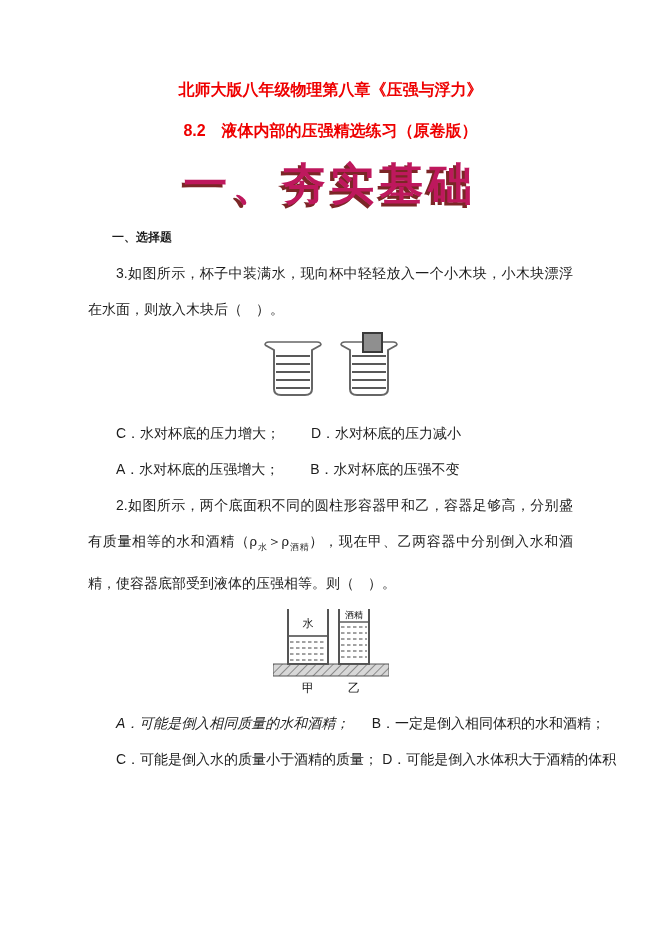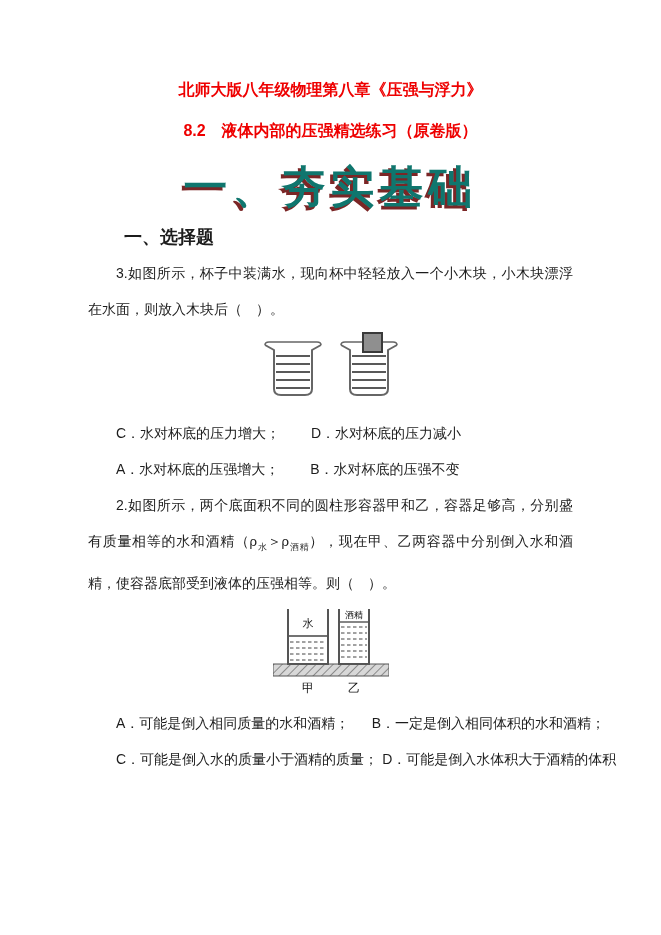--- a/index.html
+++ b/index.html
@@ -20,29 +20,30 @@
     font-weight:bold;
     font-size:16px;
     line-height:1.2;
     margin:0 0 22px 0;
   }
   .wordart{
     text-align:center;
     font-size:44px;
     font-weight:bold;
     letter-spacing:5px;
-    color:#0f766e;
+    color:#be185d;
     text-shadow:-3px 3px 0 #7b2626;
     margin:10px 0 6px 0;
     line-height:1.15;
     white-space:nowrap;
+    font-family:Liberation Mono, monospace;
   }
   .sec-heading{
     font-weight:bold;
-    font-size:18px;
+    font-size:12px;
     margin:6px 0 0 0;
     padding-left:2em;
     line-height:36px;
   }
   .para{
     font-size:14px;
     line-height:36px;
     text-align:justify;
     text-indent:2em;
     margin:0;
@@ -52,21 +53,21 @@
     margin:4px 0;
   }
   .opt-row{
     font-size:14px;
     line-height:36px;
     padding-left:2em;
     margin:0;
     white-space:nowrap;
   }
   .opt-row .gap-lg{margin-right:2.2em;}
-  .opt-row .gap-md{margin-right:1.6em;}
+  .opt-row .gap-md{margin-right:1.6em;font-style:italic;}
   .opt-row .gap-none{margin-right:4px;}
   .eq{white-space:nowrap;}
   .eq .rho{font-family:"DejaVu Serif",serif;font-size:13px;}
   .eq sub{font-size:9px;color:#333;}
   svg text{font-family:"Liberation Sans","DejaVu Sans",sans-serif;}
 </style>
 </head>
 <body>
 
 <div class="page">

